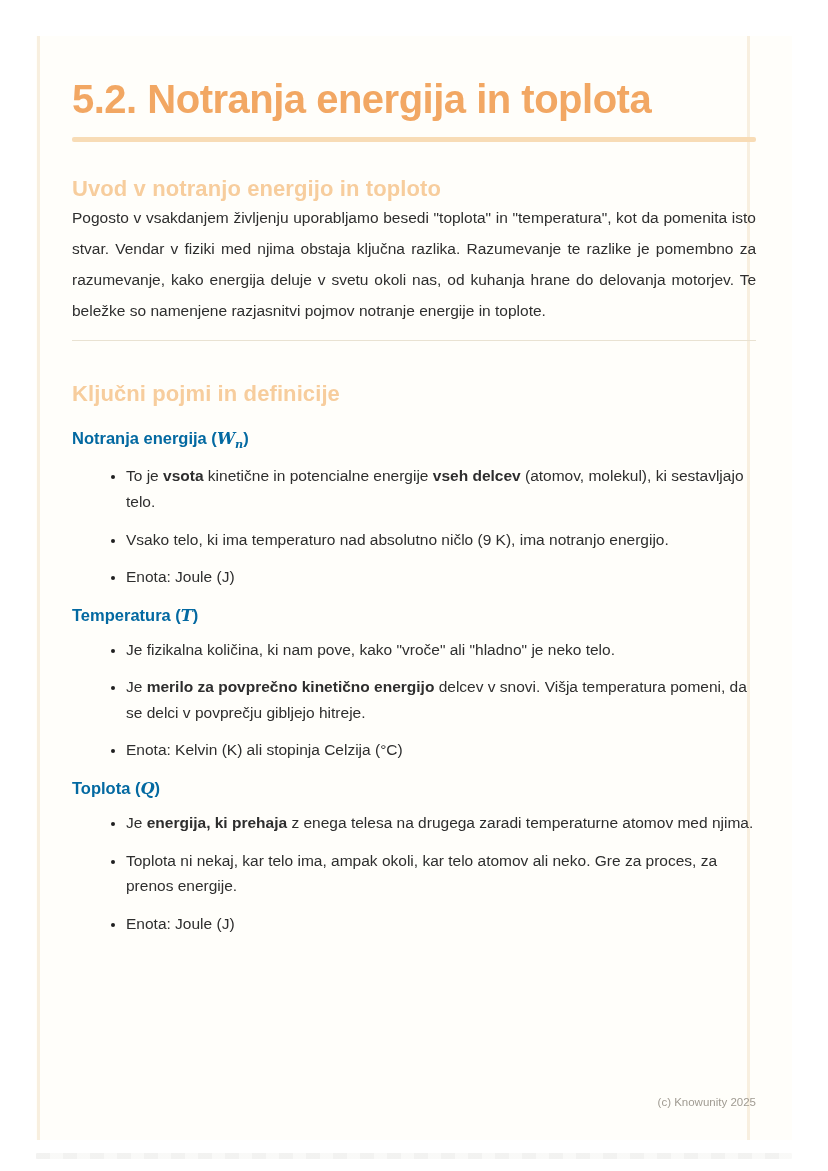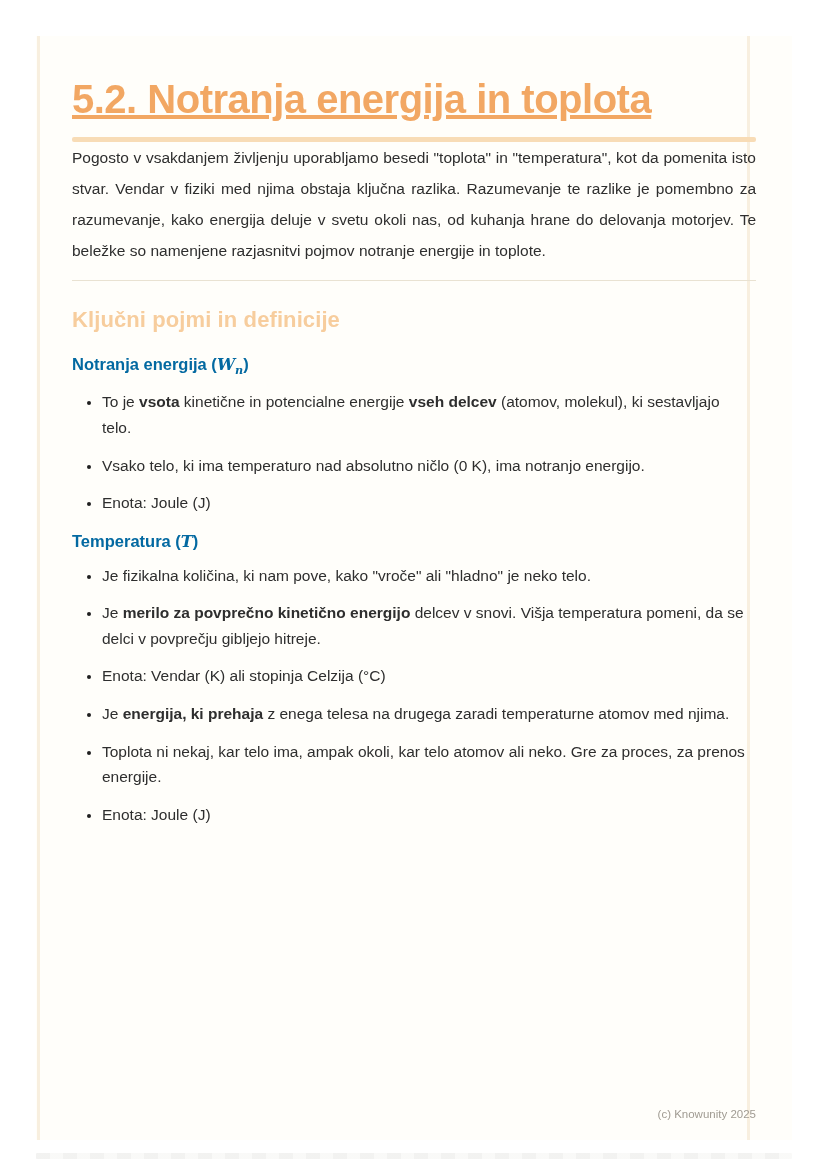--- a/index.html
+++ b/index.html
@@ -19,56 +19,56 @@
   .paper{
     position:absolute;left:36px;top:36px;width:756px;height:1104px;
     background:#fffefa;
   }
   .rule{position:absolute;top:0;bottom:0;width:3px;background:#f7ecd9;opacity:.85}
   .rule-left{left:1px}
   .rule-right{right:42px}
   .content{position:relative;padding:38px 36px 0 36px;height:100%}
   h1.page-title{
     font-size:40px;line-height:1.28;font-weight:800;
-    color:var(--title-orange);letter-spacing:-0.5px;max-width:660px;text-decoration:underline;
+    color:var(--title-orange);letter-spacing:-0.5px;max-width:660px;
   }
   .title-divider{
     height:5px;background:var(--divider-peach);
     border-radius:2px;margin-top:12px;
   }
   h2.section-heading{
     font-size:22px;font-weight:700;color:var(--heading-orange);
     letter-spacing:.1px;
   }
   h2.first{margin-top:34px}
-  h2.second{margin-top:26px}
+  h2.second{margin-top:40px}
   p.intro{
     margin-top:0;font-size:15.5px;line-height:2.0;
     color:var(--body-text);text-align:justify;
   }
   hr.thin-divider{
     border:none;border-top:1px solid #e9e2d2;margin-top:14px;
   }
   h3.term{
     font-size:16.5px;color:#0369a1;font-weight:700;margin-top:22px;
   }
   h3.term + ul{margin-top:12px}
   h3.later{margin-top:16px}
   .m{font-family:"DejaVu Serif",serif;font-style:italic;font-weight:600;font-size:.98em}
   sub.m{font-size:.68em;font-weight:600}
   ul.bullets{padding-left:30px;list-style:disc}
   ul.bullets li{
     font-size:15.5px;line-height:1.65;color:var(--body-text);
-    margin-bottom:12px;max-width:648px;
+    margin-bottom:12px;max-width:648px;margin-left:24px;
   }
   ul.bullets li::marker{color:#1f1f1f;font-size:.92em}
   .b{font-weight:700}
   .i{}
   .footer{
-    position:absolute;right:36px;bottom:20px;
+    position:absolute;right:36px;bottom:32px;
     font-size:11.5px;color:#a09b92;
   }
   .next-edge{
     position:absolute;left:36px;right:36px;bottom:12px;height:6px;
     background:repeating-linear-gradient(90deg,#ededeb 0 14px,#f7f7f5 14px 27px);
     opacity:.7;border-radius:1px;
   }
 </style>
 </head>
 <body>
@@ -76,41 +76,43 @@
 <div class="paper">
   <div class="rule rule-left"></div>
   <div class="rule rule-right"></div>
 
   <div class="content">
 
     <h1 class="page-title">5.2. Notranja energija in toplota</h1>
 
     <div class="title-divider"></div>
 
+    <h2 class="section-heading first">Uvod v notranjo energijo in toploto</h2>
 
     <p class="intro">Pogosto v vsakdanjem življenju uporabljamo besedi "toplota" in "temperatura", kot da pomenita isto stvar. Vendar v fiziki med njima obstaja ključna razlika. Razumevanje te razlike je pomembno za razumevanje, kako energija deluje v svetu okoli nas, od kuhanja hrane do delovanja motorjev. Te beležke so namenjene razjasnitvi pojmov notranje energije in toplote.</p>
 
     <hr class="thin-divider">
 
     <h2 class="section-heading second">Ključni pojmi in definicije</h2>
 
     <h3 class="term"><span class="b">Notranja energija (</span><span class="m">W</span><sub class="m">n</sub><span class="b">)</span></h3>
     <ul class="bullets">
       <li><span>To je </span><span class="b">vsota</span><span> kinetične in potencialne energije </span><span class="b">vseh delcev</span><span> (atomov, molekul), ki sestavljajo telo.</span></li>
-      <li><span>Vsako telo, ki ima temperaturo nad absolutno ničlo (0 K), ima notranjo energijo.</span></li>
+      <li><span>Vsako telo, ki ima temperaturo nad absolutno ničlo (9 K), ima notranjo energijo.</span></li>
       <li><span>Enota: Joule (J)</span></li>
     </ul>
 
     <h3 class="term later"><span class="b">Temperatura (</span><span class="m">T</span><span class="b">)</span></h3>
     <ul class="bullets">
       <li><span>Je fizikalna količina, ki nam pove, kako "vroče" ali "hladno" je neko telo.</span></li>
       <li><span>Je </span><span class="b">merilo za povprečno kinetično energijo</span><span> delcev v snovi. Višja temperatura pomeni, da se delci v povprečju gibljejo hitreje.</span></li>
-      <li><span>Enota: Vendar (K) ali stopinja Celzija (°C)</span></li>
+      <li><span>Enota: Kelvin (K) ali stopinja Celzija (°C)</span></li>
     </ul>
 
+    <h3 class="term later"><span class="b">Toplota (</span><span class="m">Q</span><span class="b">)</span></h3>
     <ul class="bullets">
       <li><span>Je </span><span class="b">energija, ki prehaja</span><span> z enega telesa na drugega zaradi temperaturne atomov med njima.</span></li>
       <li><span>Toplota ni nekaj, kar telo </span><span class="i">ima</span><span>, ampak okoli, kar telo </span><span class="i">atomov</span><span> ali </span><span class="i">neko</span><span>. Gre za proces, za prenos energije.</span></li>
       <li><span>Enota: Joule (J)</span></li>
     </ul>
 
     <div class="footer">(c) Knowunity 2025</div>
   </div>
 </div>
 

